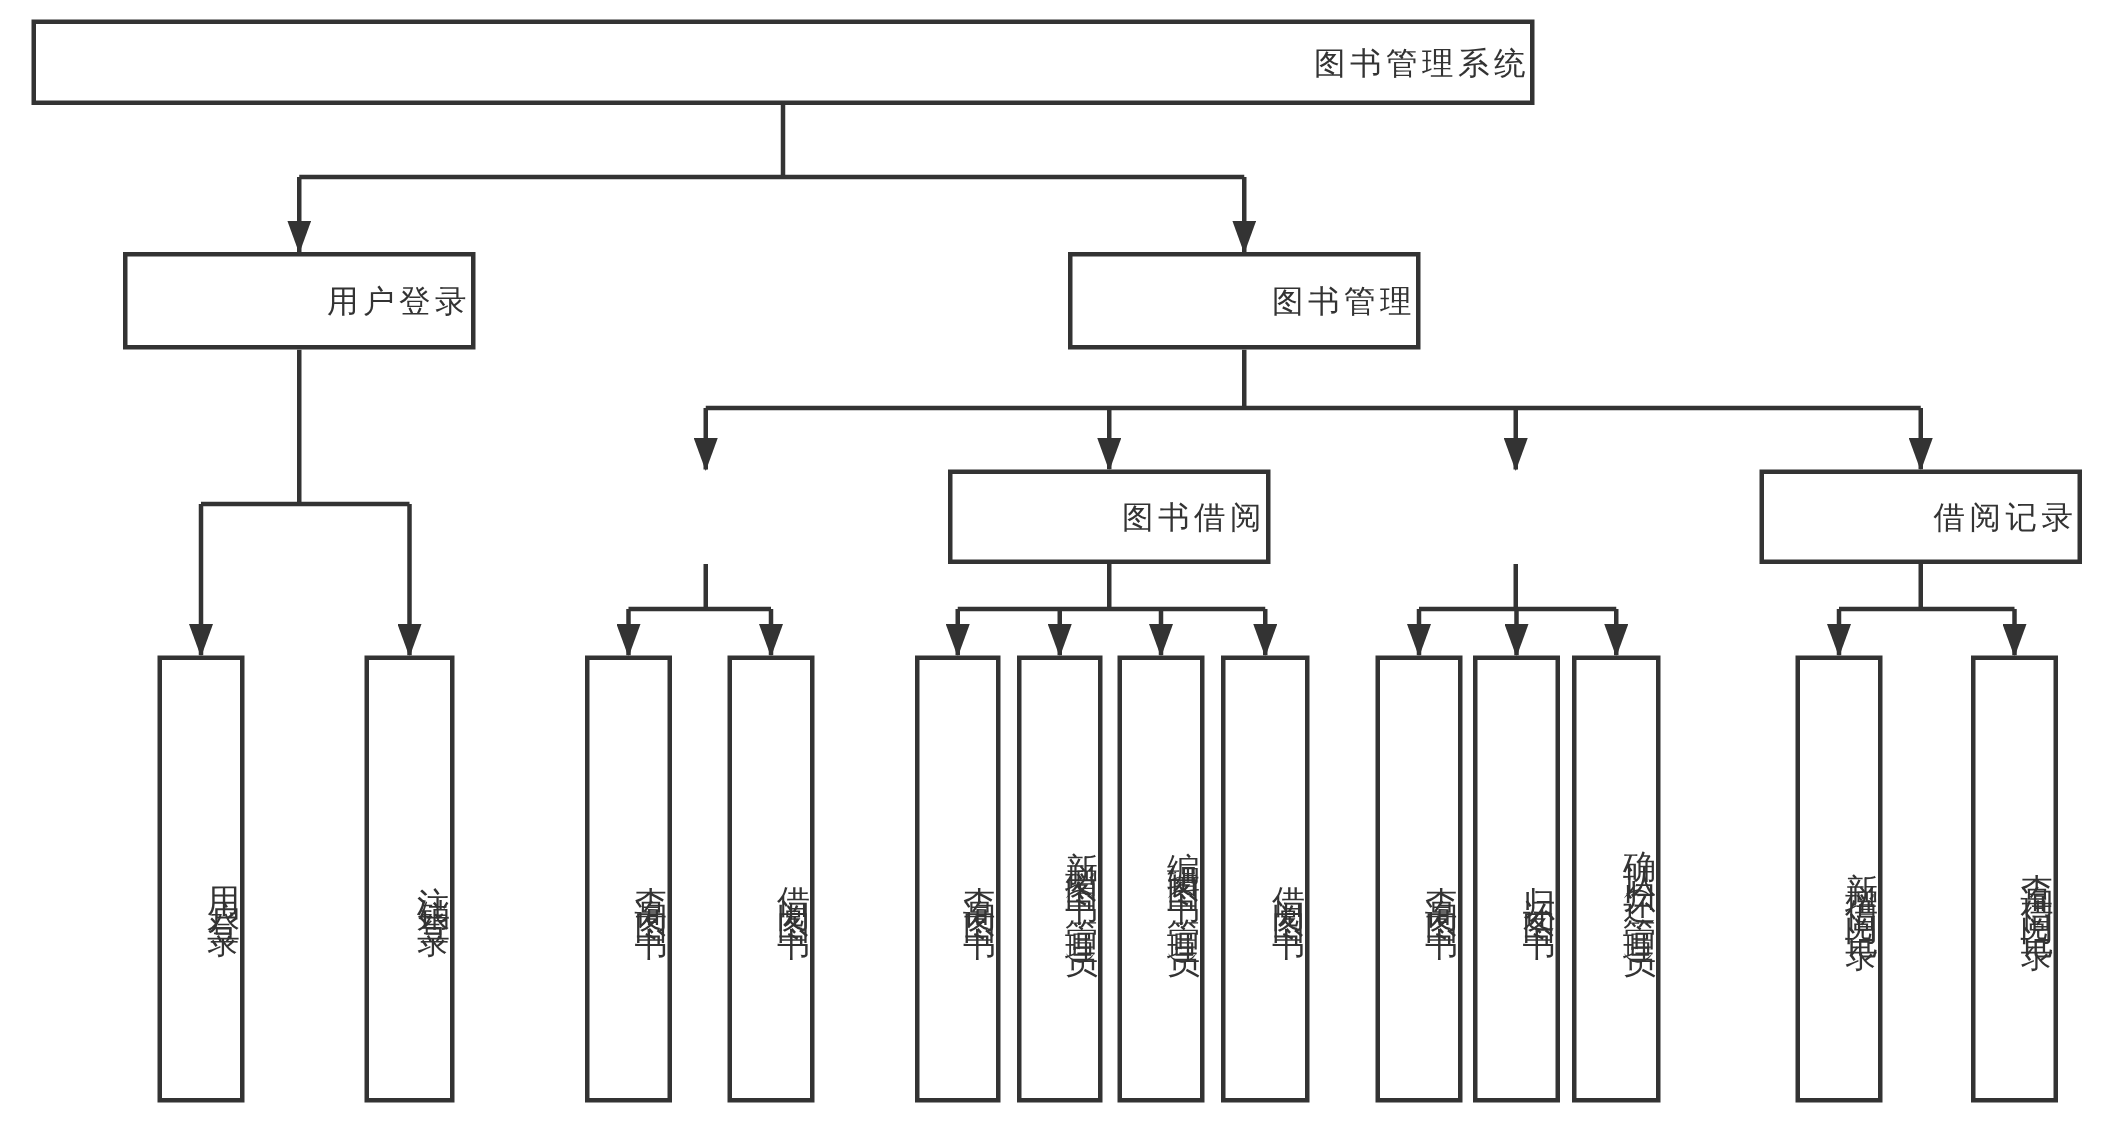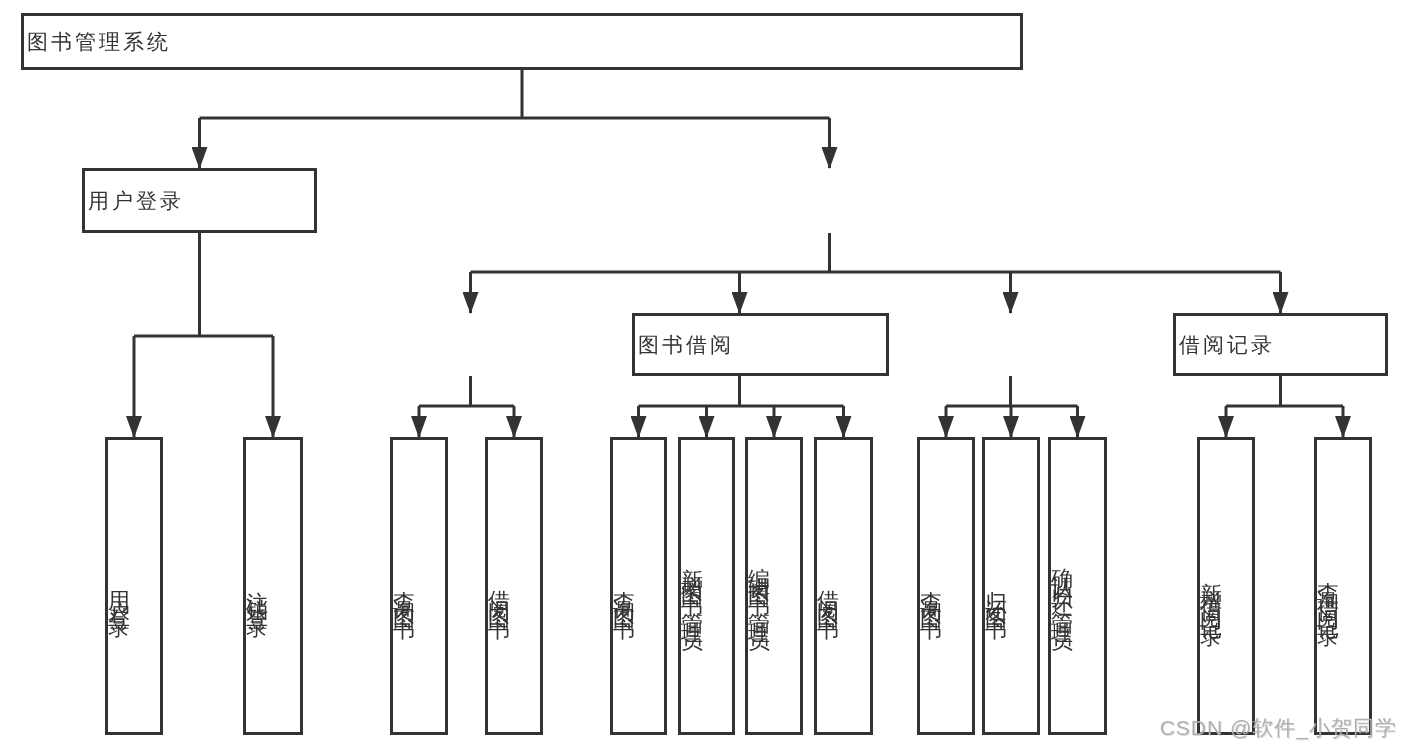--- a/index.html
+++ b/index.html
@@ -10,21 +10,21 @@
     font-family:"Liberation Sans","DejaVu Sans",sans-serif;
     color:#333333;
     overflow:hidden;
   }
   .connectors{position:absolute;left:0;top:0;width:1405px;height:747px;pointer-events:none;}
   .node{
     position:absolute;
     box-sizing:border-box;
     border:3px solid #333333;
     background:#ffffff;
-    display:flex;align-items:center;justify-content:flex-start;
+    display:flex;align-items:center;justify-content:flex-end;
   }
   .node.h span{
     font-size:21px;
     letter-spacing:3px;
     white-space:nowrap;
     text-indent:3px;
   }
   .node.v span{
     writing-mode:vertical-rl;
     text-orientation:mixed;
@@ -98,22 +98,25 @@
     </g>
   </svg>
 
   <div class="node h" style="left:21px;top:13px;width:1002px;height:57px">
     <span>图书管理系统</span>
   </div>
 
   <div class="node h" style="left:82px;top:168px;width:235px;height:65px">
     <span>用户登录</span>
   </div>
+  <div class="node h" style="left:712px;top:168px;width:235px;height:65px">
+    <span>图书管理</span>
+  </div>
 
-  <div class="node h" style="left:632px;top:313px;width:257px;height:63px">
+  <div class="node h" style="left:632px;top:313px;width:215px;height:63px">
     <span>图书借阅</span>
   </div>
   <div class="node h" style="left:1173px;top:313px;width:215px;height:63px">
     <span>借阅记录</span>
   </div>
 
   <div class="node v" style="left:105px;top:437px;width:58px;height:298px">
     <span>用户登录</span>
   </div>
   <div class="node v" style="left:243px;top:437px;width:60px;height:298px">
@@ -150,15 +153,14 @@
     <span>确认归还（管理员）</span>
   </div>
 
   <div class="node v" style="left:1197px;top:437px;width:58px;height:298px">
     <span>新增借阅记录</span>
   </div>
   <div class="node v" style="left:1314px;top:437px;width:58px;height:298px">
     <span>查询借阅记录</span>
   </div>
 
-  <div class="watermark">CSDN @软件_小贺同学</div>
 
 </div>
 
 </body></html>

